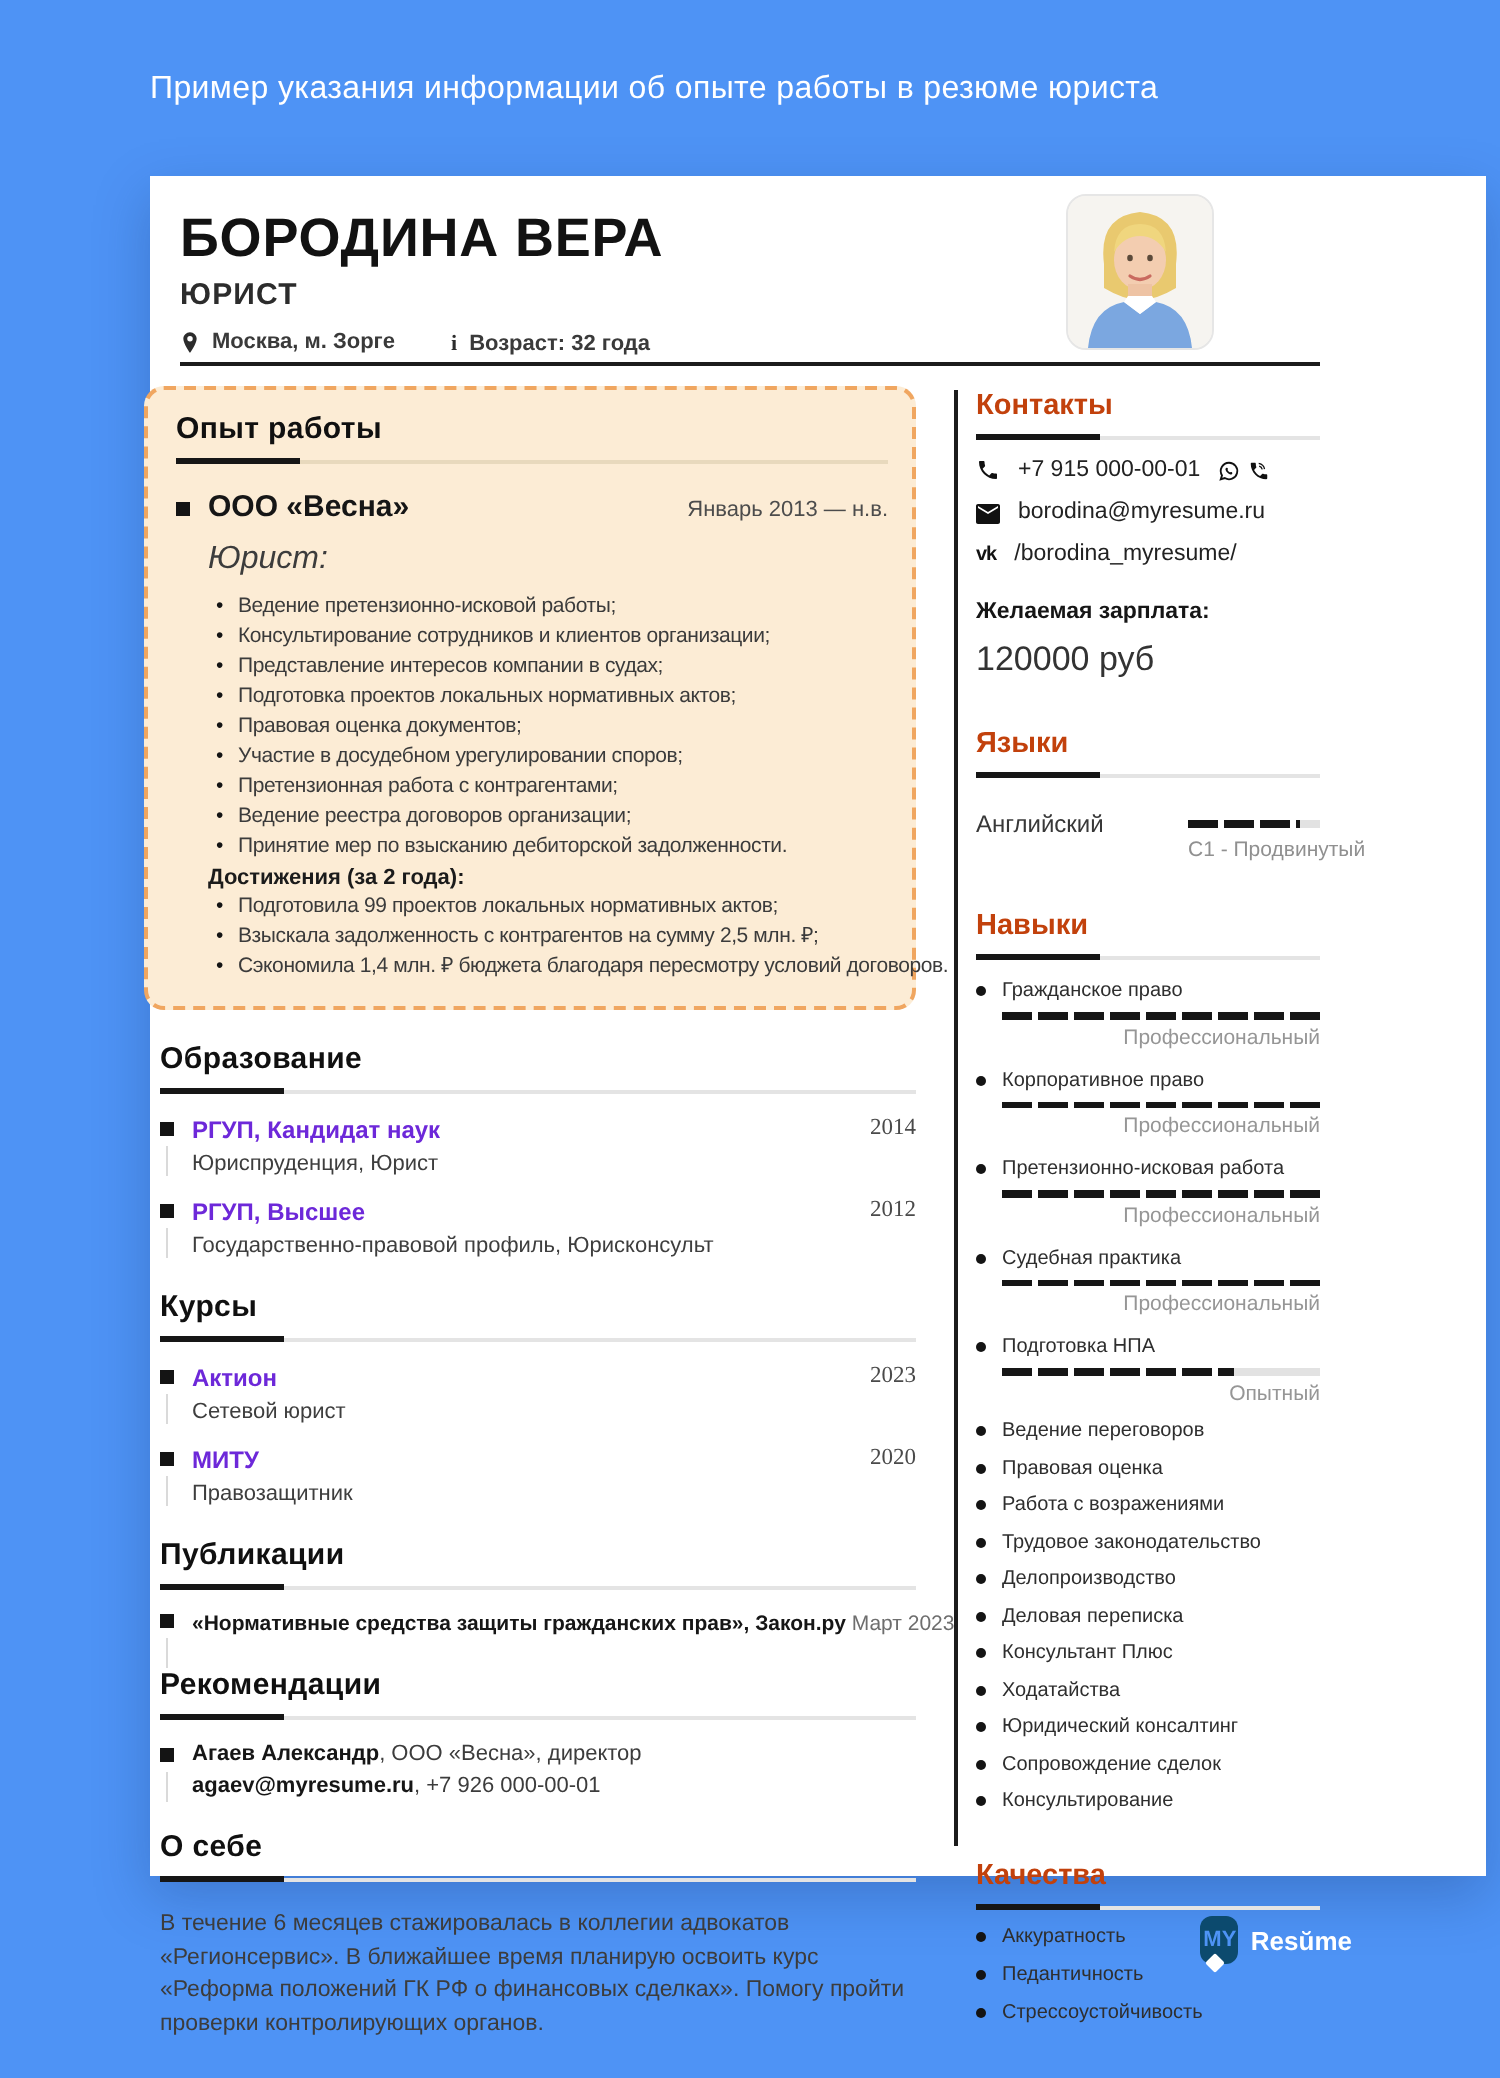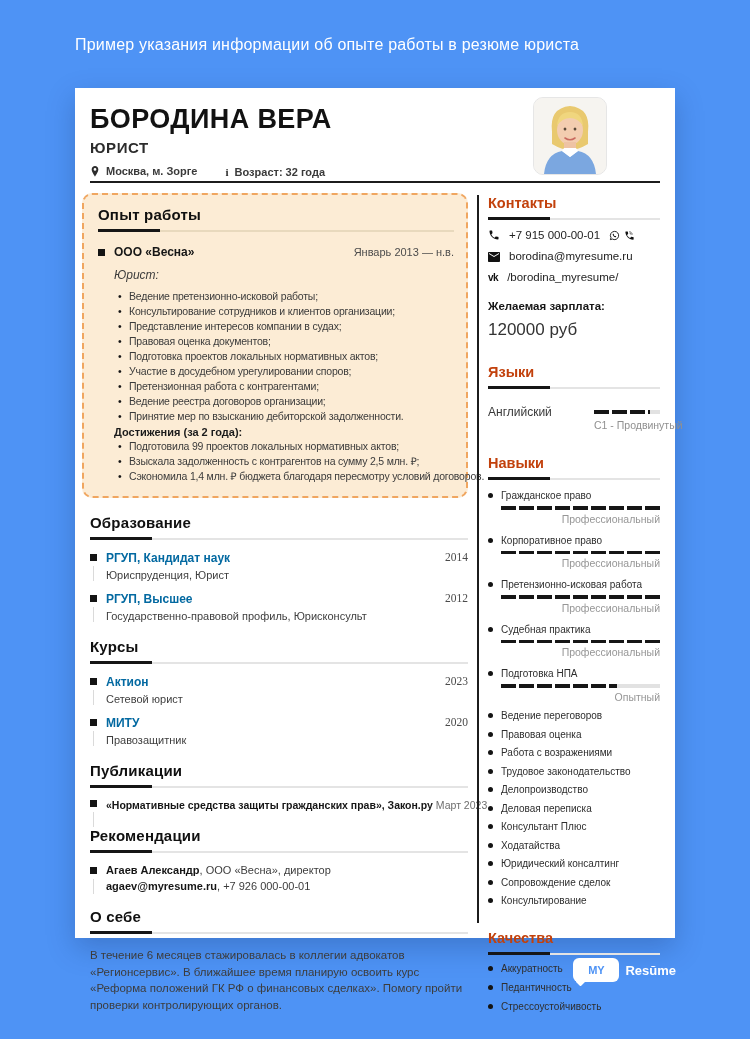--- a/index.html
+++ b/index.html
@@ -6,75 +6,75 @@
   html,body { width:750px; height:1039px; }
   body {
     position:relative; overflow:hidden;
     background:#4e93f5;
     font-family:"Liberation Sans", sans-serif;
     color:#1c1c1c;
   }
   .page-title { position:absolute; left:75px; top:36px; font-size:16px; color:#ffffff; letter-spacing:.2px; }
 
   .card {
-    position:absolute; left:75px; top:88px; width:600px; height:850px;
+    position:absolute; left:75px; top:88px; width:668px; height:850px;
     background:#ffffff; box-shadow:0 10px 26px rgba(15,40,90,.25);
   }
 
   
   .card-header { position:absolute; left:15px; top:16px; right:15px; }
   .person-name { font-size:27px; font-weight:bold; color:#121212; letter-spacing:.4px; }
   .person-position { margin-top:4px; font-size:15px; font-weight:bold; color:#2c2c2c; letter-spacing:.6px; }
   .person-meta { margin-top:9px; display:flex; align-items:center; gap:28px; font-size:11px; font-weight:bold; color:#3a3a3a; }
   .meta-item { display:flex; gap:6px; }
   .meta-item svg { display:block; }
   .info-i { font-size:11px; font-weight:bold; color:#2c2c2c; font-family:"Liberation Serif", serif; }
   .photo {
     position:absolute; left:458px; top:9px; width:74px; height:78px;
     border:1px solid #e6e6e6; border-radius:10px; overflow:hidden; background:#f7f5f2;
   }
   .header-rule { position:absolute; left:15px; top:93px; width:570px; height:2px; background:#1c1c1c; }
 
   
-  .col-left  { position:absolute; left:15px;  top:105px; width:378px; }
+  .col-left  { position:absolute; left:5px;  top:105px; width:378px; }
   .v-divider { position:absolute; left:402px; top:107px; height:728px; width:1.5px; background:#1c1c1c; }
   .col-right { position:absolute; left:413px; top:107px; width:172px; }
 
   .sec-head { font-size:15px; font-weight:bold; color:#101010; letter-spacing:.2px; }
   .h-rule { margin-top:7px; height:2px; background:#e4e4e4; position:relative; }
   .h-rule::before { content:''; position:absolute; left:0; top:-1px; width:62px; height:3px; background:#161616; }
   .section { margin-top:16px; }
 
   
   .exp-box {
     margin-left:-8px; width:386px; min-height:257px;
     background:#fcecd5; border:2px dashed #f0a660; border-radius:10px;
     padding:11px 12px 12px 14px;
   }
   .exp-box .h-rule { background:#e8d9bd; }
   .job-row { margin-top:13px; display:flex; justify-content:space-between; align-items:baseline; }
   .job-left { display:flex; align-items:baseline; gap:9px; }
   .sq { width:7px; height:7px; background:#141414; flex:0 0 auto; }
-  .job-name { font-size:12px; font-weight:bold; color:#161616; }
+  .job-name { font-size:15px; font-weight:bold; color:#161616; }
   .job-period { font-size:11px; color:#4c4c4c; }
-  .job-role { margin:9px 0 7px 16px; font-style:italic; font-size:12px; color:#3c3c3c; }
+  .job-role { margin:9px 0 7px 16px; font-style:italic; font-size:16px; color:#3c3c3c; }
   ul.blist { list-style:none; margin-left:20px; }
   ul.blist li {
     font-size:10.5px; letter-spacing:-.2px; color:#3b3b3b; line-height:15px;
     padding-left:11px; position:relative; white-space:nowrap;
   }
   ul.blist li::before { content:'•'; position:absolute; left:0; top:0; color:#141414; }
   .ach-title { margin:2px 0 1px 16px; font-size:11px; font-weight:bold; color:#1b1b1b; }
 
   
   .item { display:flex; margin-top:11px; }
   .item-bullet { width:7px; height:7px; background:#141414; margin:3px 9px 0 0; position:relative; flex:0 0 auto; }
   .item-bullet::after { content:''; position:absolute; left:3px; top:12px; width:1px; height:15px; background:#dadada; }
   .item-main { flex:1; min-width:0; }
-  .item-title { font-size:12px; font-weight:bold; color:#0369a1; }
+  .item-title { font-size:12px; font-weight:bold; color:#6d28d9; }
   .item-sub { margin-top:4px; font-size:11px; color:#3e3e3e; }
   .item-year { font-size:11.5px; color:#4a4a4a; margin-left:8px;font-family:Liberation Serif, serif; }
   .pub-line { font-size:10.5px; white-space:nowrap; }
   .pub-title { font-weight:bold; color:#161616; }
   .pub-date { color:#6e6e6e; }
   .rec-line1, .rec-line2 { font-size:11px; color:#3c3c3c; }
   .rec-line2 { margin-top:4px; }
   .rec-bold { font-weight:bold; color:#161616; }
   .about-text { margin-top:13px; font-size:11.5px; line-height:16.5px; color:#3c3c3c; }
 
@@ -98,21 +98,21 @@
   .dot-row { display:flex; align-items:center; gap:8px; font-size:10px; color:#2e2e2e; }
   .dot { width:5px; height:5px; border-radius:50%; background:#141414; flex:0 0 auto; }
   .skill-bar { margin-left:13px; height:3.5px; background:#e2e2e2; position:relative; margin-top:5px; }
   .skill-level { text-align:right; font-size:10.5px; color:#969696; margin-top:3px; }
   .plain-list .dot-row { margin-top:7.5px; }
   .qual-list .dot-row { margin-top:8px; }
 
   
   .logo { position:absolute; right:74px; top:958px; display:flex; align-items:center; }
   .logo-box {
-    width:46px; height:24px; background:#ffffff; border-radius:6px; position:relative;
+    width:19px; height:24px; background:#0c4a6e; border-radius:6px; position:relative;
     display:flex; align-items:center; justify-content:center;
     color:#4e93f5; font-weight:bold; font-size:11px;
   }
   .logo-box::after { content:''; position:absolute; left:4px; bottom:-3px; width:7px; height:7px; background:#fff; transform:rotate(45deg); border-radius:1px; }
   .logo-text { margin-left:6px; color:#fff; font-weight:bold; font-size:13px; }
 </style>
 </head>
 <body>
 
 <div class="page-title">Пример указания информации об опыте работы в резюме юриста</div>
@@ -164,22 +164,22 @@
           <span class="job-name">ООО «Весна»</span>
         </span>
         <span class="job-period">Январь 2013 — н.в.</span>
       </div>
       <div class="job-role">Юрист:</div>
       <ul class="blist">
 
       <li>Ведение претензионно-исковой работы;</li>
           <li>Консультирование сотрудников и клиентов организации;</li>
           <li>Представление интересов компании в судах;</li>
+          <li>Подготовка проектов локальных нормативных актов;</li>
           <li>Правовая оценка документов;</li>
-          <li>Подготовка проектов локальных нормативных актов;</li>
           <li>Участие в досудебном урегулировании споров;</li>
           <li>Претензионная работа с контрагентами;</li>
           <li>Ведение реестра договоров организации;</li>
           <li>Принятие мер по взысканию дебиторской задолженности.</li>
         </ul>
       <div class="ach-title">Достижения (за 2 года):</div>
       <ul class="blist">
 
       <li>Подготовила 99 проектов локальных нормативных актов;</li>
           <li>Взыскала задолженность с контрагентов на сумму 2,5 млн. ₽;</li>

